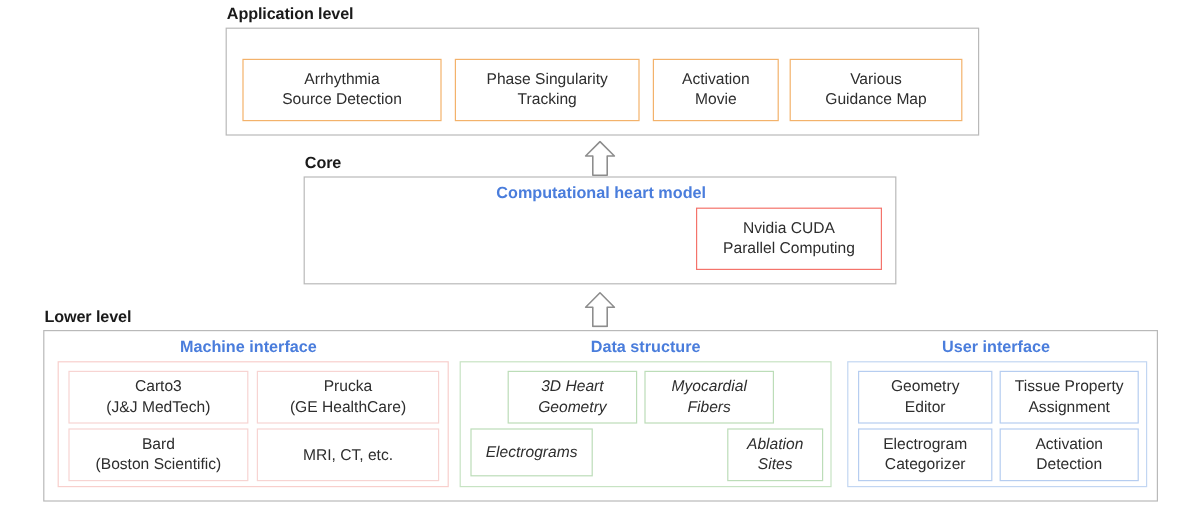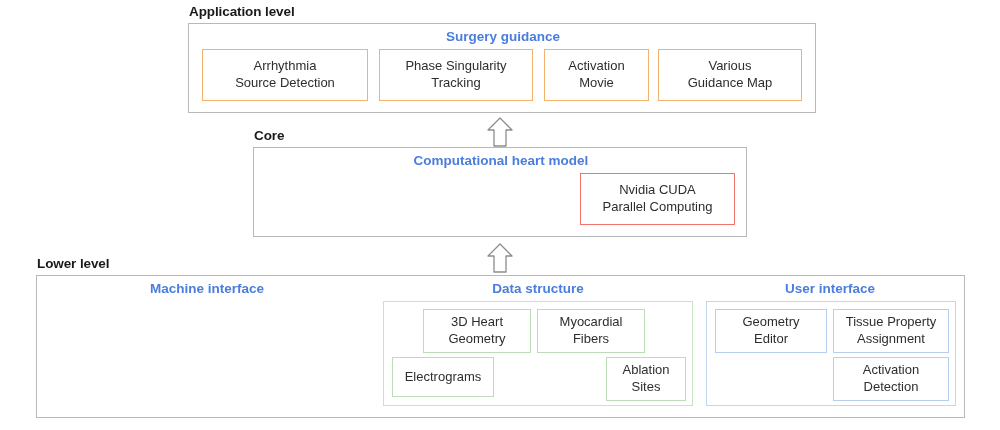--- a/index.html
+++ b/index.html
@@ -58,33 +58,32 @@
   }
   .cell.orange  { border-color: #f3b26b; }
   .cell.red     { border-color: #f4736b; }
   .cell.pink    { border-color: #f7d4d2; }
   .cell.green   { border-color: #bcddb8; }
   .cell.blue    { border-color: #b6cdf0; }
 
   
   .subframe { background:#ffffff; }
   .subframe.pink  { border: 1px solid #f8cfcc; }
-  .subframe.green { border: 1px solid #c7e3c3; }
+  .subframe.green { border: 1px solid #c7e3c3; font-style: italic; }
   .subframe.blue  { border: 1px solid #c2d6f2; }
 
   
   .arrow svg { display: block; }
 </style>
 </head>
 <body>
 
 <div class="abs level-label" style="left:189px; top:4px;">Application level</div>
 
 <div class="abs panel" style="left:188px; top:23px; width:628px; height:90px;">
-  <div class="abs group-title" style="left:0; top:5px; width:628px;">Surgery guidance</div>
 
   <div class="abs cell orange" style="left:13px; top:25px; width:166px; height:52px; white-space:pre-line;">Arrhythmia
 Source Detection</div>
   <div class="abs cell orange" style="left:190px; top:25px; width:154px; height:52px; white-space:pre-line;">Phase Singularity
 Tracking</div>
   <div class="abs cell orange" style="left:355px; top:25px; width:105px; height:52px; white-space:pre-line;">Activation
 Movie</div>
   <div class="abs cell orange" style="left:469px; top:25px; width:144px; height:52px; white-space:pre-line;">Various
 Guidance Map</div>
 </div>
@@ -108,34 +107,45 @@
   <svg width="28" height="30" viewBox="0 0 28 30">
     <polygon points="14,1 26,13 20,13 20,29 8,29 8,13 2,13" fill="#ffffff" stroke="#8d8d8d" stroke-width="1.3" stroke-linejoin="round"></polygon>
   </svg>
 </div>
 
 <div class="abs level-label" style="left:37px; top:256px;">Lower level</div>
 
 <div class="abs panel" style="left:36px; top:275px; width:929px; height:143px;">
 
   <div class="abs group-title" style="left:5px; top:5px; width:330px;">Machine interface</div>
+  <div class="abs subframe pink" style="left:11px; top:25px; width:326px; height:105px;">
+    <div class="abs cell pink" style="left:8px; top:7px; width:150px; height:44px; white-space:pre-line;">Carto3
+(J&amp;J MedTech)</div>
+    <div class="abs cell pink" style="left:165px; top:7px; width:152px; height:44px; white-space:pre-line;">Prucka
+(GE HealthCare)</div>
+    <div class="abs cell pink" style="left:8px; top:55px; width:150px; height:44px; white-space:pre-line;">Bard
+(Boston Scientific)</div>
+    <div class="abs cell pink" style="left:165px; top:55px; width:152px; height:44px; white-space:pre-line;">MRI, CT, etc.</div>
+  </div>
 
   <div class="abs group-title" style="left:346px; top:5px; width:310px;">Data structure</div>
   <div class="abs subframe green" style="left:346px; top:25px; width:310px; height:105px;">
     <div class="abs cell green" style="left:39px; top:7px; width:108px; height:44px; white-space:pre-line;">3D Heart
 Geometry</div>
     <div class="abs cell green" style="left:153px; top:7px; width:108px; height:44px; white-space:pre-line;">Myocardial
 Fibers</div>
     <div class="abs cell green" style="left:8px; top:55px; width:102px; height:40px; white-space:pre-line;">Electrograms</div>
     <div class="abs cell green" style="left:222px; top:55px; width:80px; height:44px; white-space:pre-line;">Ablation
 Sites</div>
   </div>
 
   <div class="abs group-title" style="left:665px; top:5px; width:256px;">User interface</div>
   <div class="abs subframe blue" style="left:669px; top:25px; width:250px; height:105px;">
     <div class="abs cell blue" style="left:8px; top:7px; width:112px; height:44px; white-space:pre-line;">Geometry
 Editor</div>
     <div class="abs cell blue" style="left:126px; top:7px; width:116px; height:44px; white-space:pre-line;">Tissue Property
 Assignment</div>
+    <div class="abs cell blue" style="left:8px; top:55px; width:112px; height:44px; white-space:pre-line;">Electrogram
+Categorizer</div>
     <div class="abs cell blue" style="left:126px; top:55px; width:116px; height:44px; white-space:pre-line;">Activation
 Detection</div>
   </div>
 </div>
 
 </body></html>

